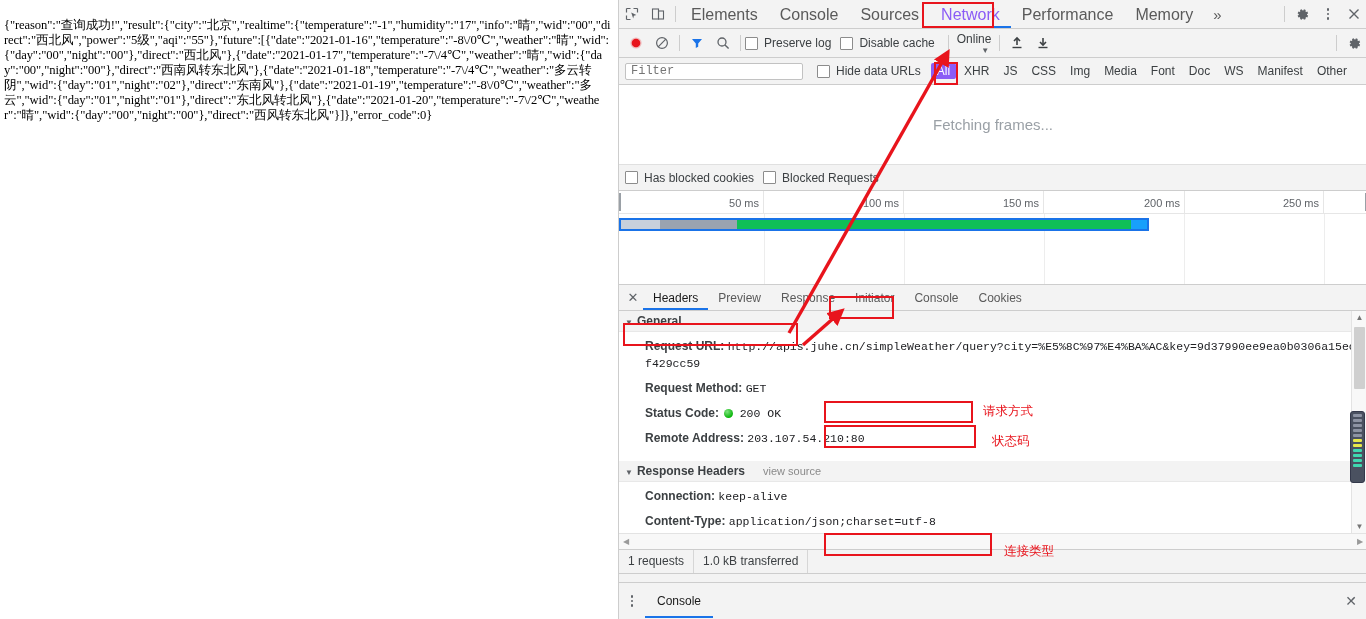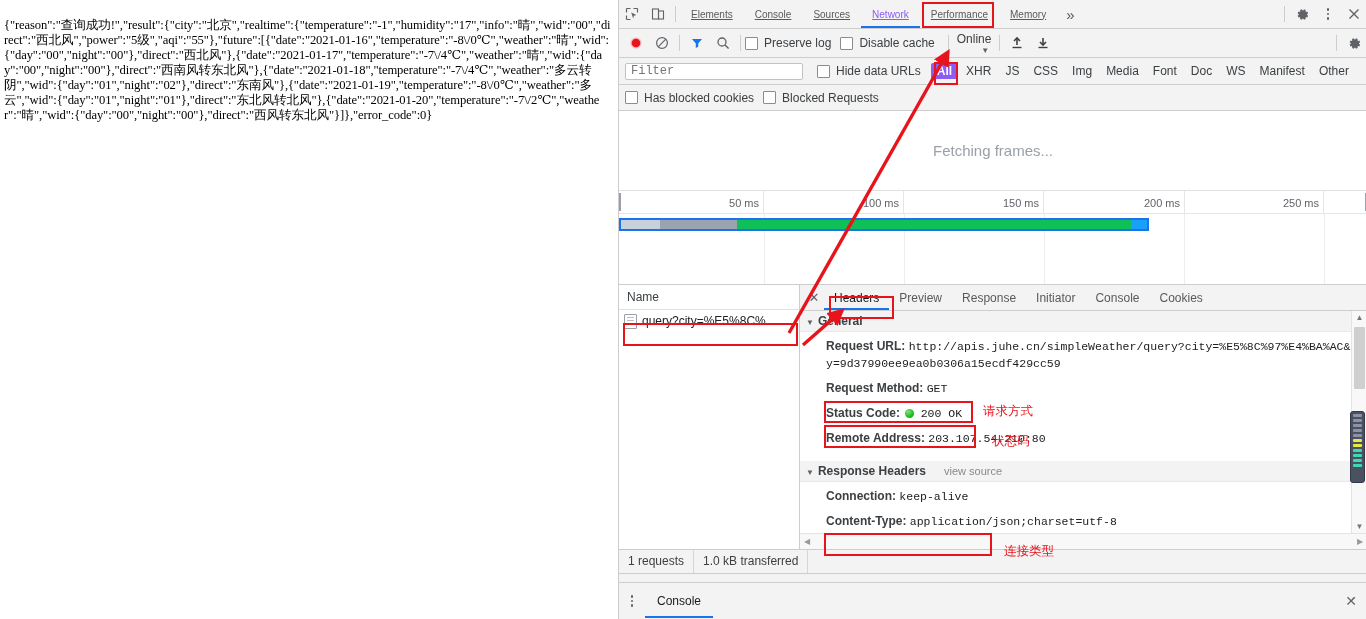--- a/index.html
+++ b/index.html
@@ -33,22 +33,22 @@
   #dt-tabbar{
     position:relative;height:28px;background:#f3f3f3;
     border-bottom:1px solid #cdcdcd;display:flex;align-items:center;
   }
   .tb-icon{
     width:26px;height:26px;display:flex;align-items:center;justify-content:center;
     cursor:pointer;flex:none;
   }
   .vsep{width:1px;height:16px;background:#cdcdcd;margin:0 4px;flex:none;}
   .dt-tab{
-    height:27px;line-height:27px;padding:0 11px;font-size:10px;color:#5a5a5a;
-    cursor:pointer;white-space:nowrap;flex:none;position:relative;text-decoration:underline;
+    height:27px;line-height:27px;padding:0 11px;font-size:16px;color:#5a5a5a;
+    cursor:pointer;white-space:nowrap;flex:none;position:relative;
   }
   .dt-tab.sel{color:#8b5cf6;}
   .dt-tab.sel::after{
     content:"";position:absolute;left:0;right:0;bottom:0;height:2px;background:#1a73e8;
   }
   #more-tabs{font-size:15px;color:#5a5a5a;padding:0 9px;cursor:pointer;flex:none;line-height:27px;}
   .tb-right{margin-left:auto;display:flex;align-items:center;}
 
   
   #dt-controlbar{
@@ -74,21 +74,21 @@
   }
   #filter-input{
     width:178px;height:17px;line-height:17px;background:#fff;border:1px solid #c2c2c2;
     border-radius:2px;font-size:12px;color:#9aa0a6;padding:0 5px;
     font-family:Liberation Mono, monospace;box-sizing:border-box;
   }
   .type-btn{
     font-size:12px;color:#3c4043;padding:1px 6px;margin:0 1px;cursor:pointer;border-radius:2px;
     white-space:nowrap;
   }
-  .type-btn.sel{background:#8b5cf6;color:#fff;font-weight:bold;}
+  .type-btn.sel{background:#8b5cf6;color:#fff;}
 
   
   #dt-blockedbar{
     height:25px;background:#f3f3f3;border-bottom:1px solid #cdcdcd;
     display:flex;align-items:center;padding-left:6px;
   }
 
   
   #dt-overview{
     height:79px;background:#fff;border-bottom:1px solid #e0e0e0;
@@ -349,33 +349,33 @@
       <div class="type-btn">CSS</div>
       <div class="type-btn">Img</div>
       <div class="type-btn">Media</div>
       <div class="type-btn">Font</div>
       <div class="type-btn">Doc</div>
       <div class="type-btn">WS</div>
       <div class="type-btn">Manifest</div>
       <div class="type-btn">Other</div>
     </div>
 
+    <div id="dt-overview">
+      <div id="fetching-msg">Fetching frames...</div>
+    </div>
+
     <div id="dt-blockedbar">
       <div class="cbitem">
         <span class="cbx"></span>
         <span class="cb-label">Has blocked cookies</span>
       </div>
       <div class="cbitem">
         <span class="cbx"></span>
         <span class="cb-label">Blocked Requests</span>
       </div>
-    </div>
-
-    <div id="dt-overview">
-      <div id="fetching-msg">Fetching frames...</div>
     </div>
 
     <div id="dt-ruler">
       <div id="ruler-left-mark"></div>
       <div class="tick" style="left:0;width:145px">50 ms</div>
       <div class="tick" style="left:145px;width:140px">100 ms</div>
       <div class="tick" style="left:285px;width:140px">150 ms</div>
       <div class="tick" style="left:426px;width:140px">200 ms</div>
       <div class="tick" style="left:565px;width:140px">250 ms</div>
       <div id="ruler-right-mark"></div>
@@ -392,27 +392,20 @@
           <div class="wf-seg" style="width:7.5%;background:#c8d0dc"></div>
           <div class="wf-seg" style="width:14.5%;background:#9aa3b0"></div>
           <div class="wf-seg" style="width:75%;background:#0fbf57"></div>
           <div class="wf-seg" style="width:3%;background:#18a0fb"></div>
         </div>
       </div>
     </div>
 
     <div id="dt-split">
 
-      <div id="req-list">
-        <div id="req-head">Name</div>
-        <div class="req-row">
-          <span class="doc-ico"></span>
-          <span>query?city=%E5%8C%...</span>
-        </div>
-      </div>
 
       <div id="details">
         <div id="det-tabbar">
           <div id="det-close">✕</div>
           <div class="det-tab sel">Headers</div>
           <div class="det-tab">Preview</div>
           <div class="det-tab">Response</div>
           <div class="det-tab">Initiator</div>
           <div class="det-tab">Console</div>
           <div class="det-tab">Cookies</div>

